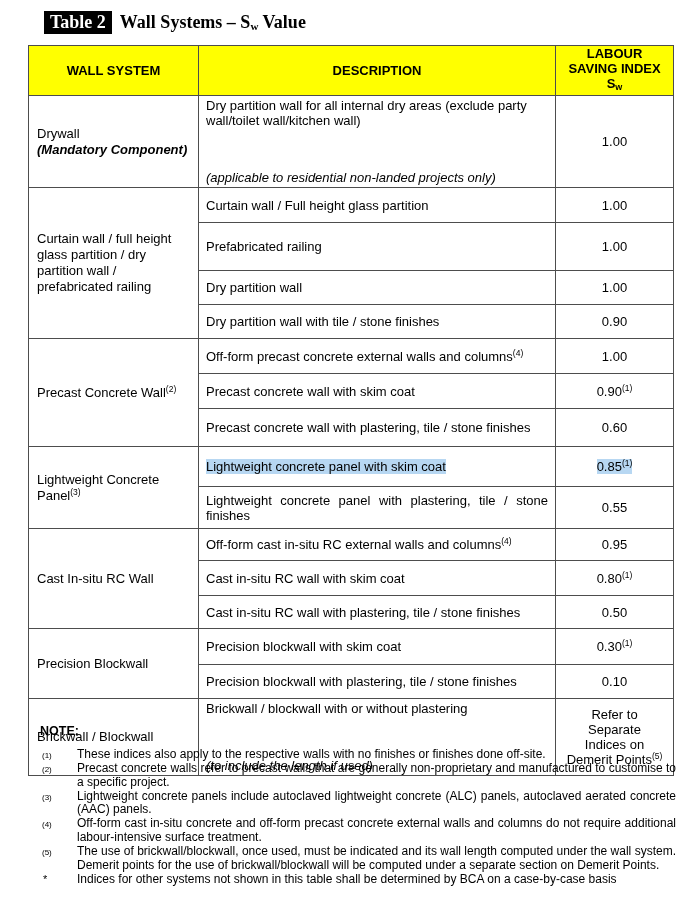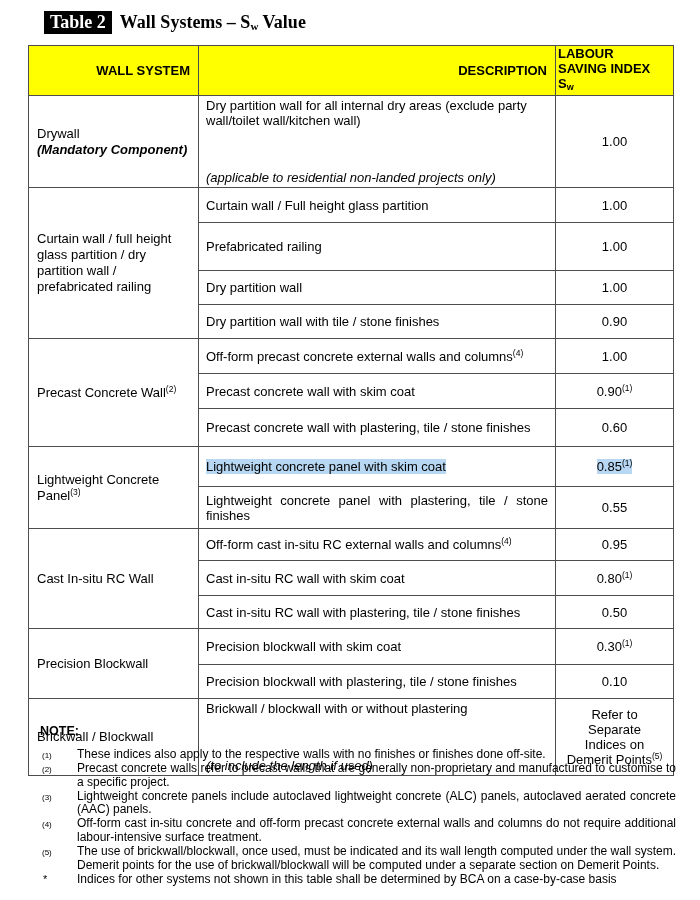--- a/index.html
+++ b/index.html
@@ -15,22 +15,22 @@
     font-family:"Liberation Serif", serif; font-weight:bold; font-size:18px;
     white-space:nowrap;
   }
   .badge { background:#000000; color:#ffffff; padding:1px 6px 2px 6px; margin-right:8px; }
   .title sub { font-size:11px; vertical-align:-2px; }
 
   
   table.walls { position:absolute; left:28px; top:45px; border-collapse:collapse; table-layout:fixed; }
   table.walls td, table.walls th { border:1px solid #4d4d4d; vertical-align:middle; }
   th.h { background:#ffff00; font-size:13px; font-weight:bold; color:#000; }
-  .h1, .h2 { text-align:right; padding:5px 8px; }
-  .h3 { text-align:left; line-height:15px; padding:0 2px; }
+  .h1, .h2 { text-align:center; padding:5px 8px; }
+  .h3 { text-align:center; line-height:15px; padding:0 2px; }
   .h3 sub { font-size:9px; vertical-align:-2px; }
 
   td.gcell { padding:0 6px 0 8px; font-size:13px; line-height:16px; background:#fff; }
   .glabel2 { display:block; font-weight:bold; font-style:italic; }
 
   td.desc { padding:2px 7px; font-size:13px; line-height:15px; background:#fff; }
   td.desc.just { text-align:justify; }
   .ditalic { display:block; font-style:italic;margin-top:42px; }
 
   td.val { text-align:center; font-size:13px; padding:0 4px; background:#fff; }

